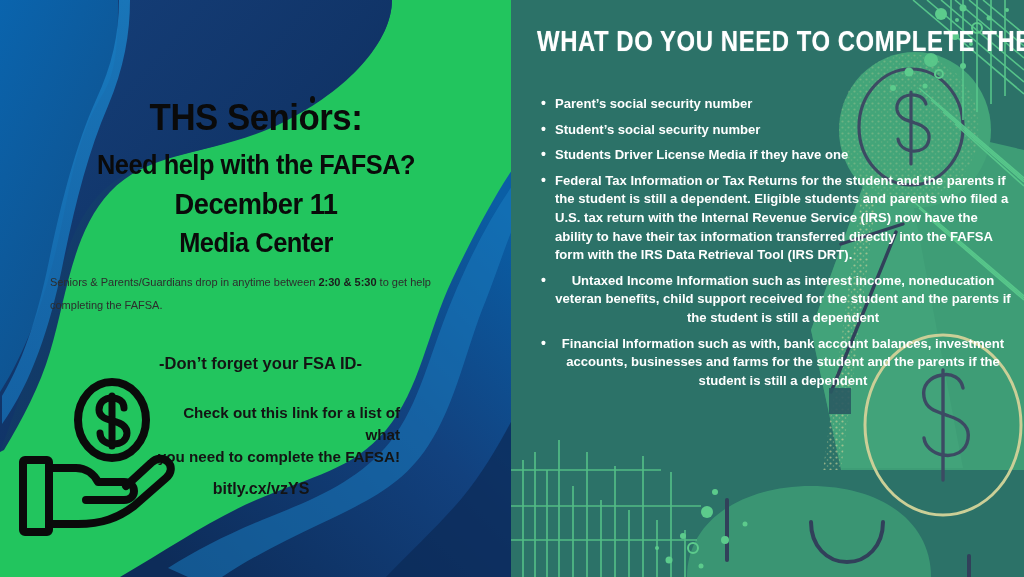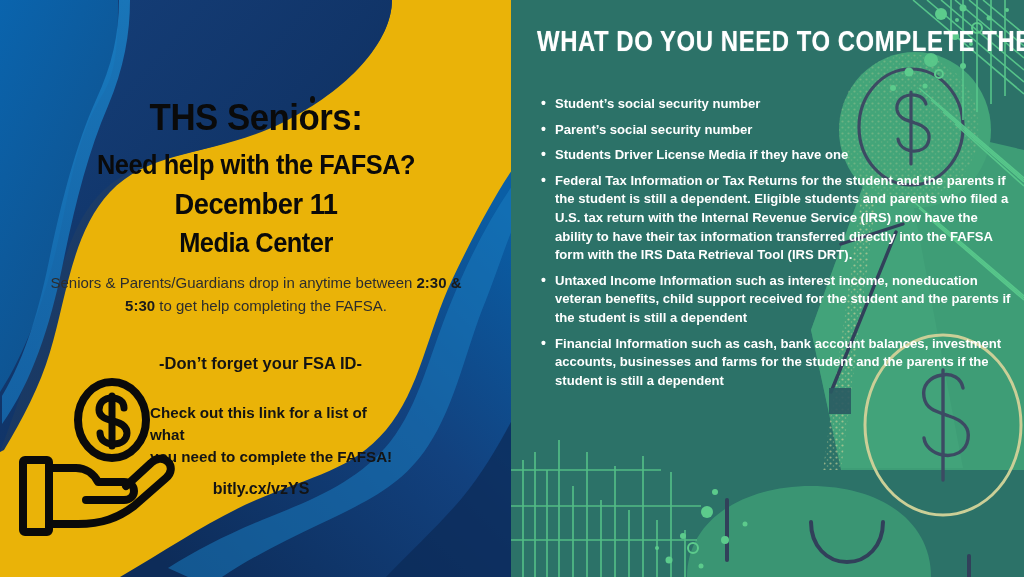--- a/index.html
+++ b/index.html
@@ -17,21 +17,21 @@
     height: 577px;
     overflow: hidden;
     background: #ffffff;
   }
 
   
   #left-panel {
     position: absolute;
     left: 0; top: 0;
     width: 512px; height: 577px;
-    background: #eab308;
+    background: #22c55e;
     overflow: hidden;
   }
   .blob-svg {
     position: absolute;
     left: 0; top: 0;
     width: 512px; height: 577px;
     pointer-events: none;
   }
   #left-content {
     position: absolute;
@@ -68,41 +68,41 @@
   #title-place {
     top: 228px;
     font-size: 27px;
     line-height: 30px;
     transform: scaleX(0.94);
   }
   #dropin-para {
     position: absolute;
     top: 271px;
     left: 50px; width: 412px;
-    text-align: center;
-    font-size: 15px;
+    text-align: left;
+    font-size: 11px;
     line-height: 23px;
     color: #2d2d2d;
     font-weight: normal;
   }
   #dropin-para .bold { font-weight: bold; color: #1b1b1b; }
   #fsa-line {
     position: absolute;
     top: 354px;
     left: 9px; right: 0;
     text-align: center;
     font-size: 16.5px;
     font-weight: bold;
     color: #141414;
   }
   #link-blurb {
     position: absolute;
     top: 402px;
     left: 150px; width: 250px;
-    text-align: left;
+    text-align: right;
     font-size: 15.2px;
     line-height: 22px;
     font-weight: bold;
     color: #141414;
   }
   #short-link {
     position: absolute;
     top: 480px;
     left: 136px; width: 250px;
     text-align: center;
@@ -172,21 +172,21 @@
     padding-left: 14px;
     margin-bottom: 7px;
   }
   #bullet-list li::before {
     content: "\2022";
     position: absolute;
     left: 0; top: -1px;
     font-size: 14px;
     color: #ffffff;
   }
-  #bullet-list li.gap { margin-top: 6px; }
+  #bullet-list li.gap { margin-top: 6px; text-align: center; }
 </style>
 </head>
 <body>
 
 <div id="flyer">
 
   <div id="left-panel">
 
     <svg class="blob-svg" viewBox="0 0 512 577" preserveAspectRatio="none">
       <defs>
@@ -392,22 +392,22 @@
         <g fill="none" stroke="#5ccb8c" stroke-width="2">
           <circle cx="182" cy="548" r="5"></circle>
         </g>
       </g>
     </svg>
 
     <div id="right-content">
       <div id="green-heading">WHAT DO YOU NEED TO COMPLETE THE FAFSA</div>
 
       <ul id="bullet-list">
+        <li>Parent’s social security number</li>
         <li>Student’s social security number</li>
-        <li>Parent’s social security number</li>
         <li>Students Driver License Media if they have one</li>
         <li>Federal Tax Information or Tax Returns for the student and the parents if the student is still a dependent. Eligible students and parents who filed a U.S. tax return with the Internal Revenue Service (IRS) now have the ability to have their tax information transferred directly into the FAFSA form with the IRS Data Retrieval Tool (IRS DRT).</li>
         <li class="gap">Untaxed Income Information such as interest income, noneducation veteran benefits, child support received for the student and the parents if the student is still a dependent</li>
-        <li class="gap">Financial Information such as cash, bank account balances, investment accounts, businesses and farms for the student and the parents if the student is still a dependent</li>
+        <li class="gap">Financial Information such as with, bank account balances, investment accounts, businesses and farms for the student and the parents if the student is still a dependent</li>
       </ul>
     </div>
   </div>
 </div>
 
 </body></html>

